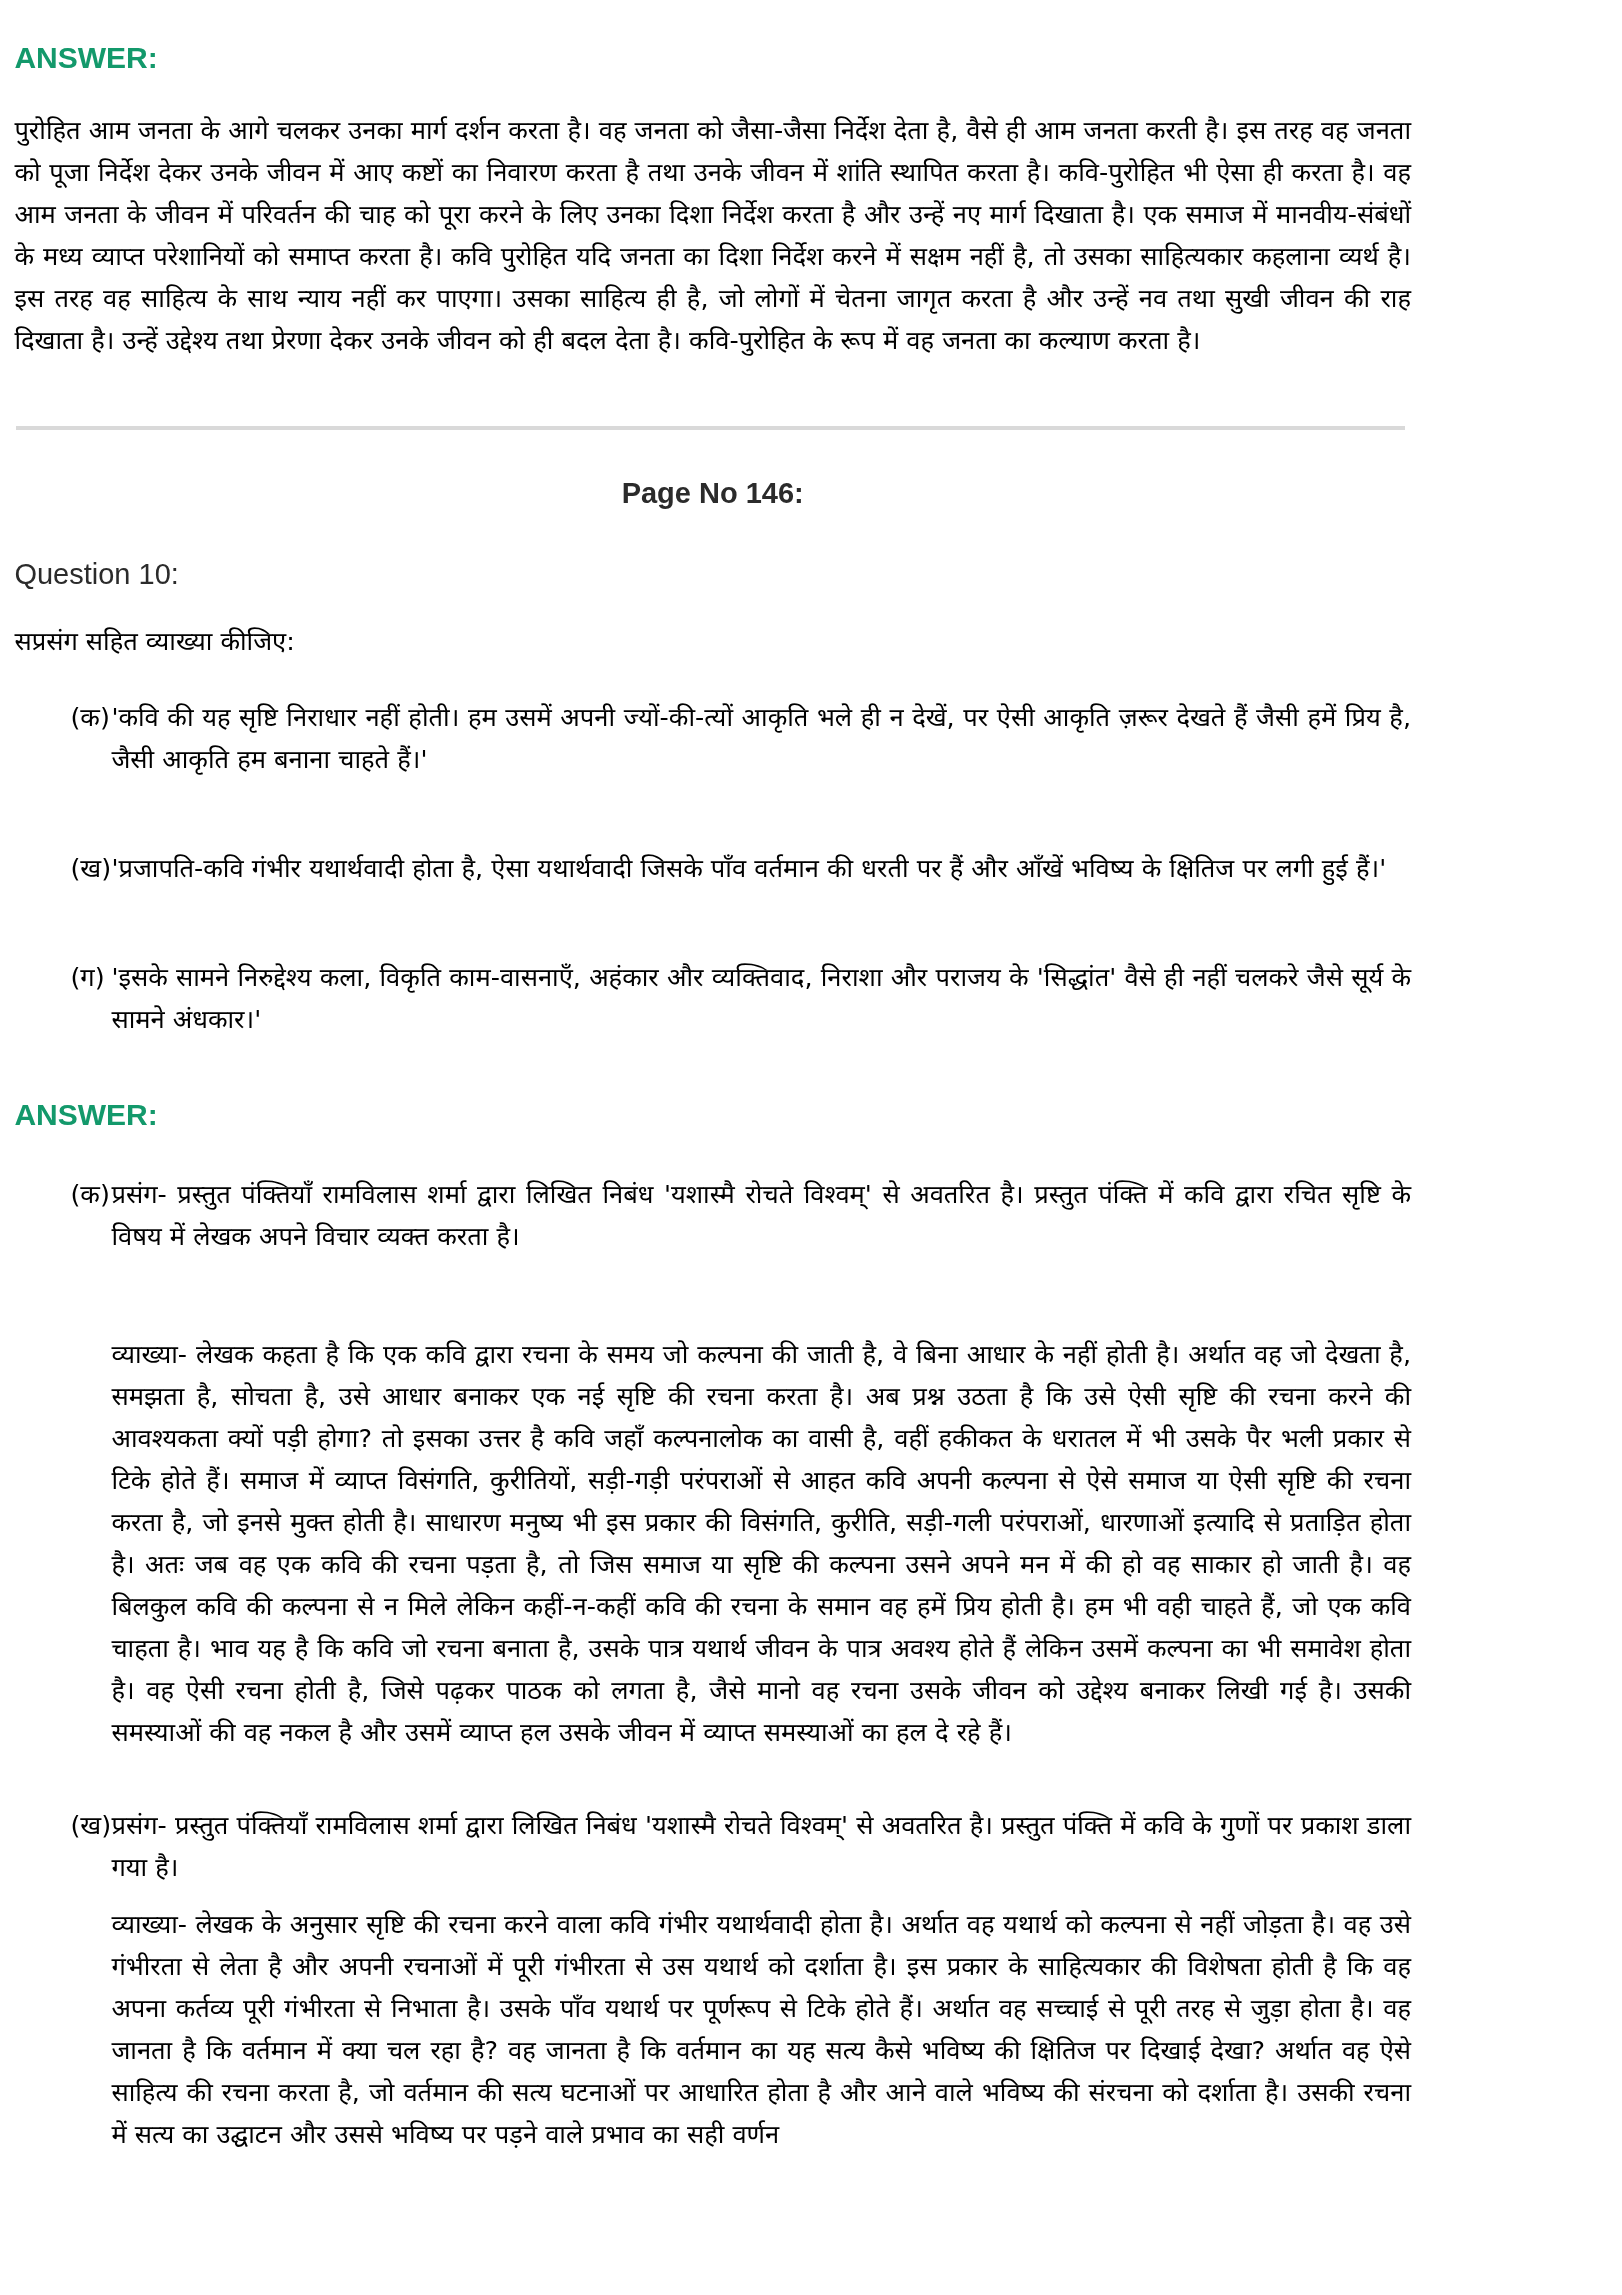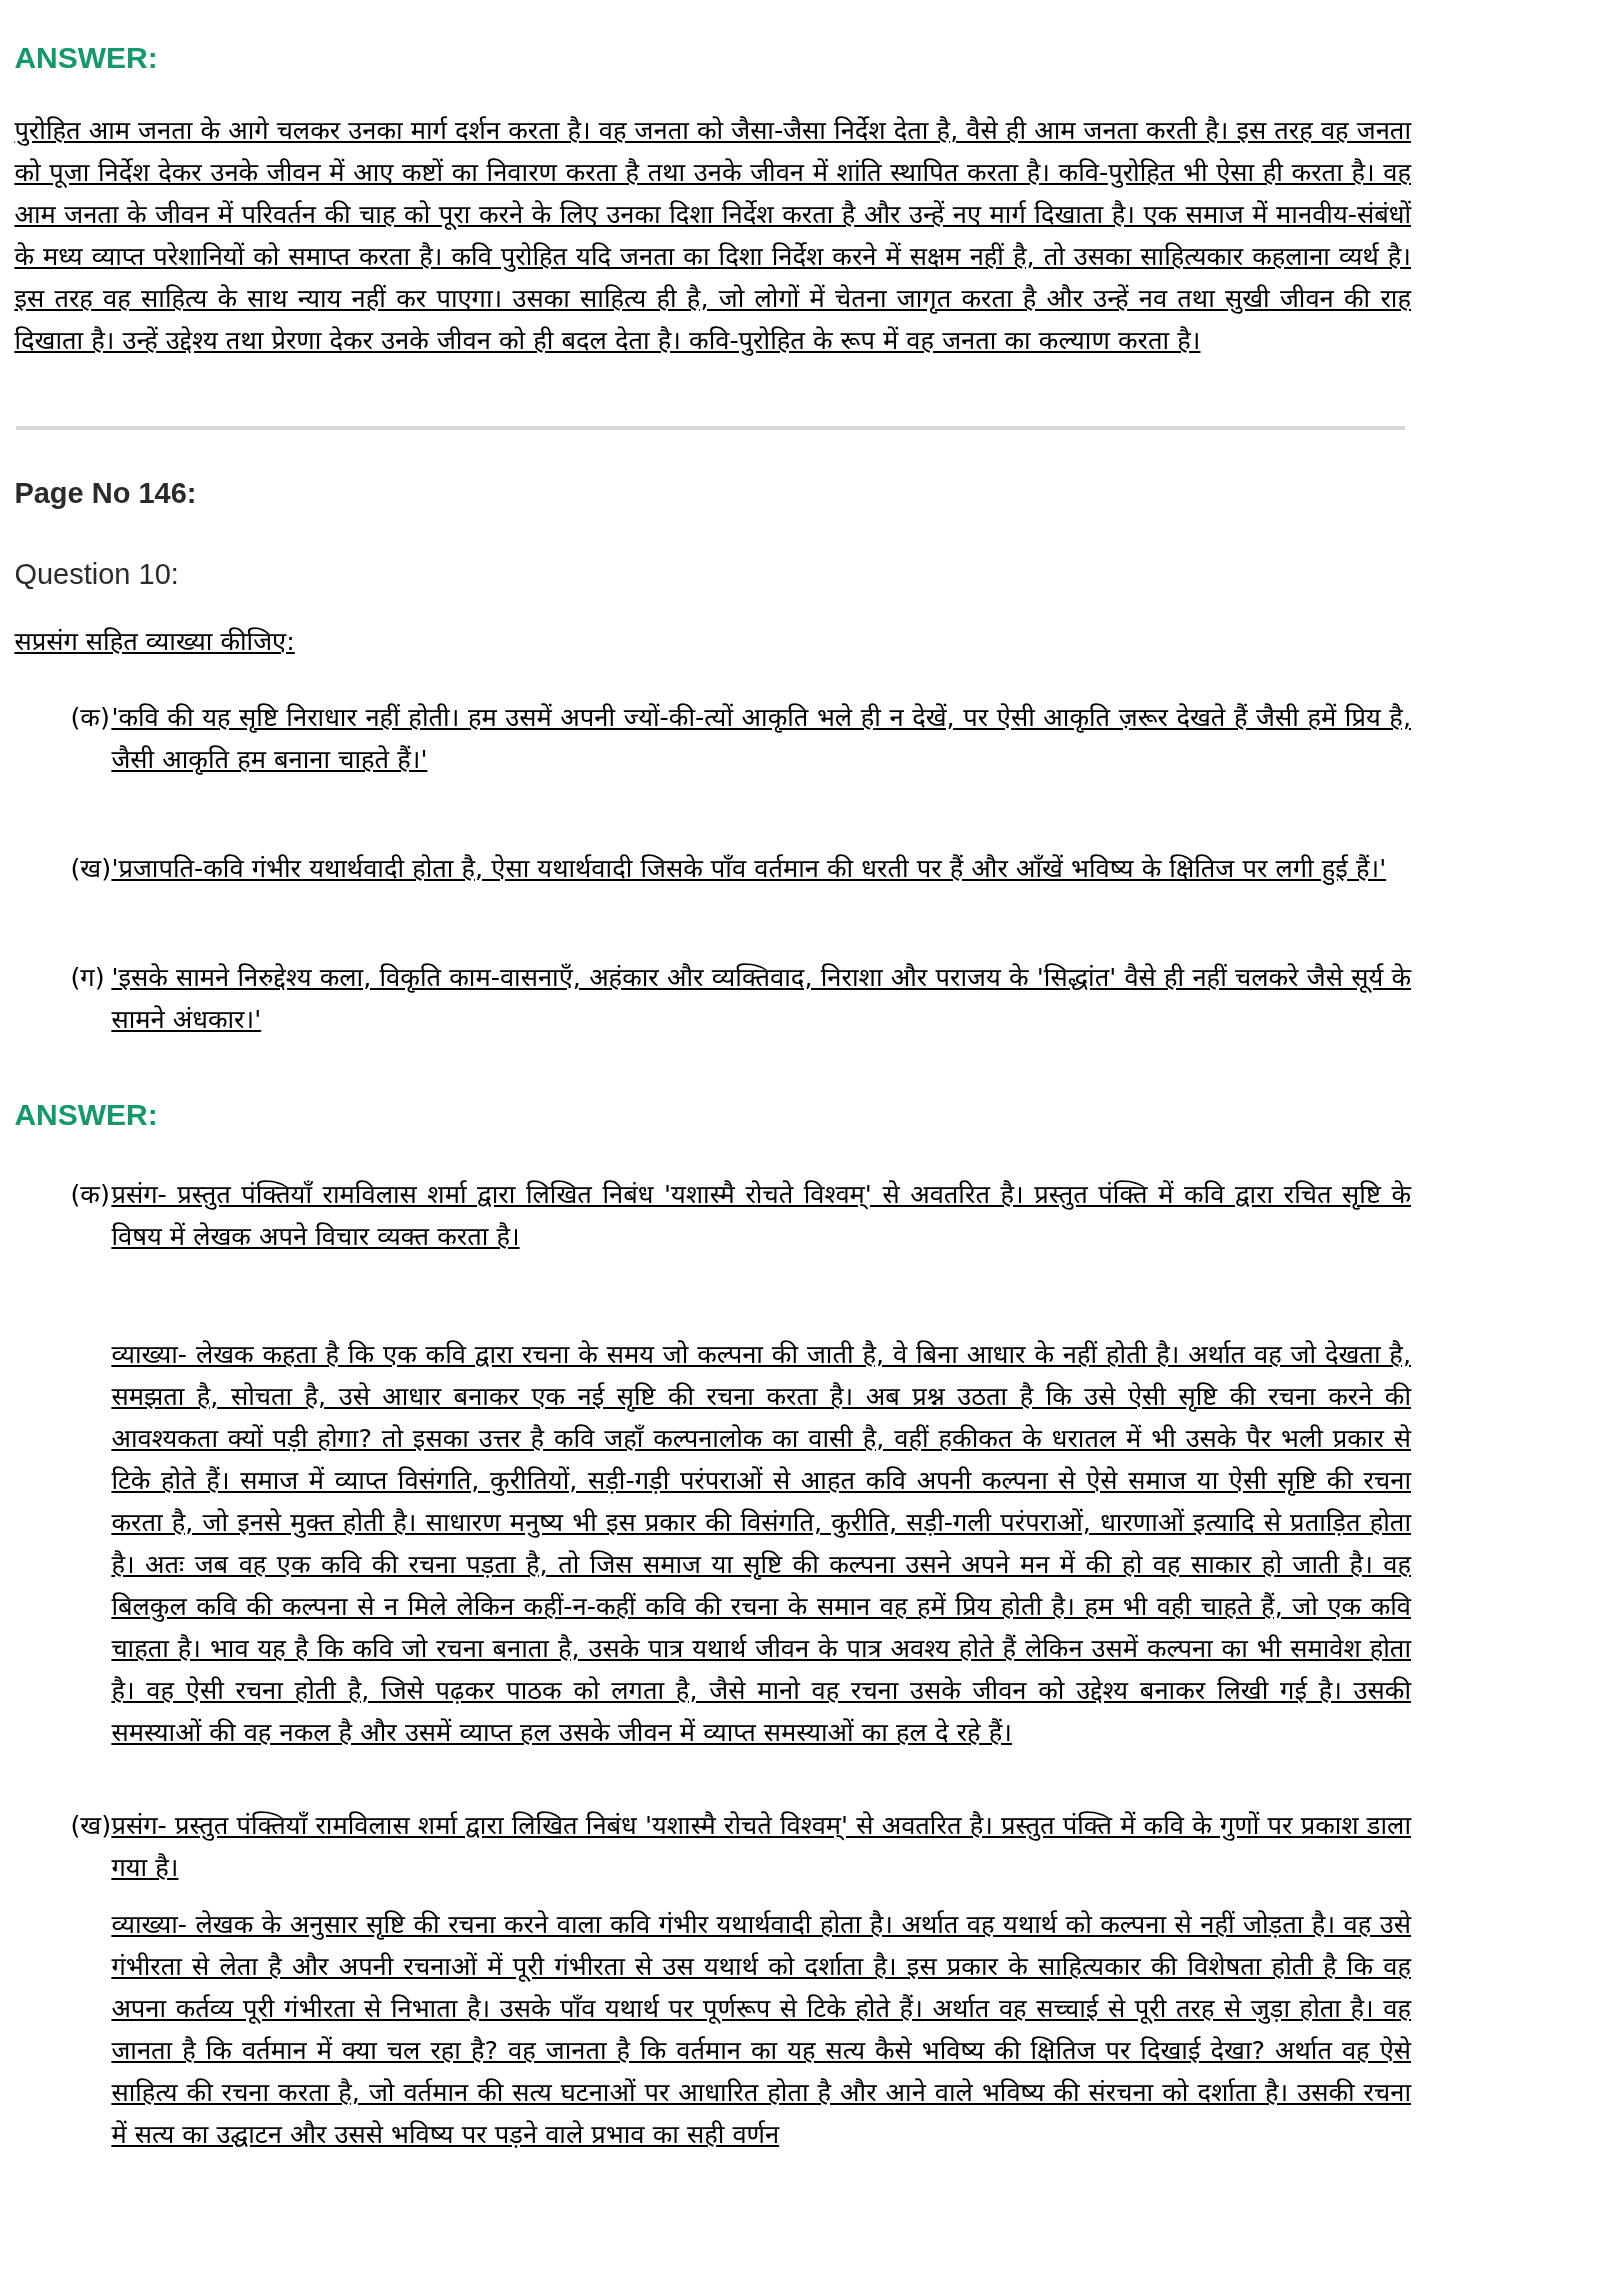--- a/index.html
+++ b/index.html
@@ -27,31 +27,30 @@
     font-weight:bold;
     font-size:30px;
     line-height:1.1;
     color:var(--green);
   }
   .body-text{
     font-size:25.5px;
     line-height:42px;
     text-align:justify;
     margin:0;
-    text-decoration:underline;
   }
   .para-top{margin-top:35px;}
   .divider{
     height:3.9px;
     background:var(--divider);
     margin:65px 6.5px 0 1.3px;
   }
   .page-no{
     margin-top:47px;
-    text-align:left;
+    text-align:center;
     font-family:"Liberation Sans", sans-serif;
     font-weight:bold;
     font-size:29px;
     color:var(--heading);
   }
   .question-label{
     margin-top:48px;
     font-family:"Liberation Sans", sans-serif;
     font-weight:normal;
     font-size:29px;

